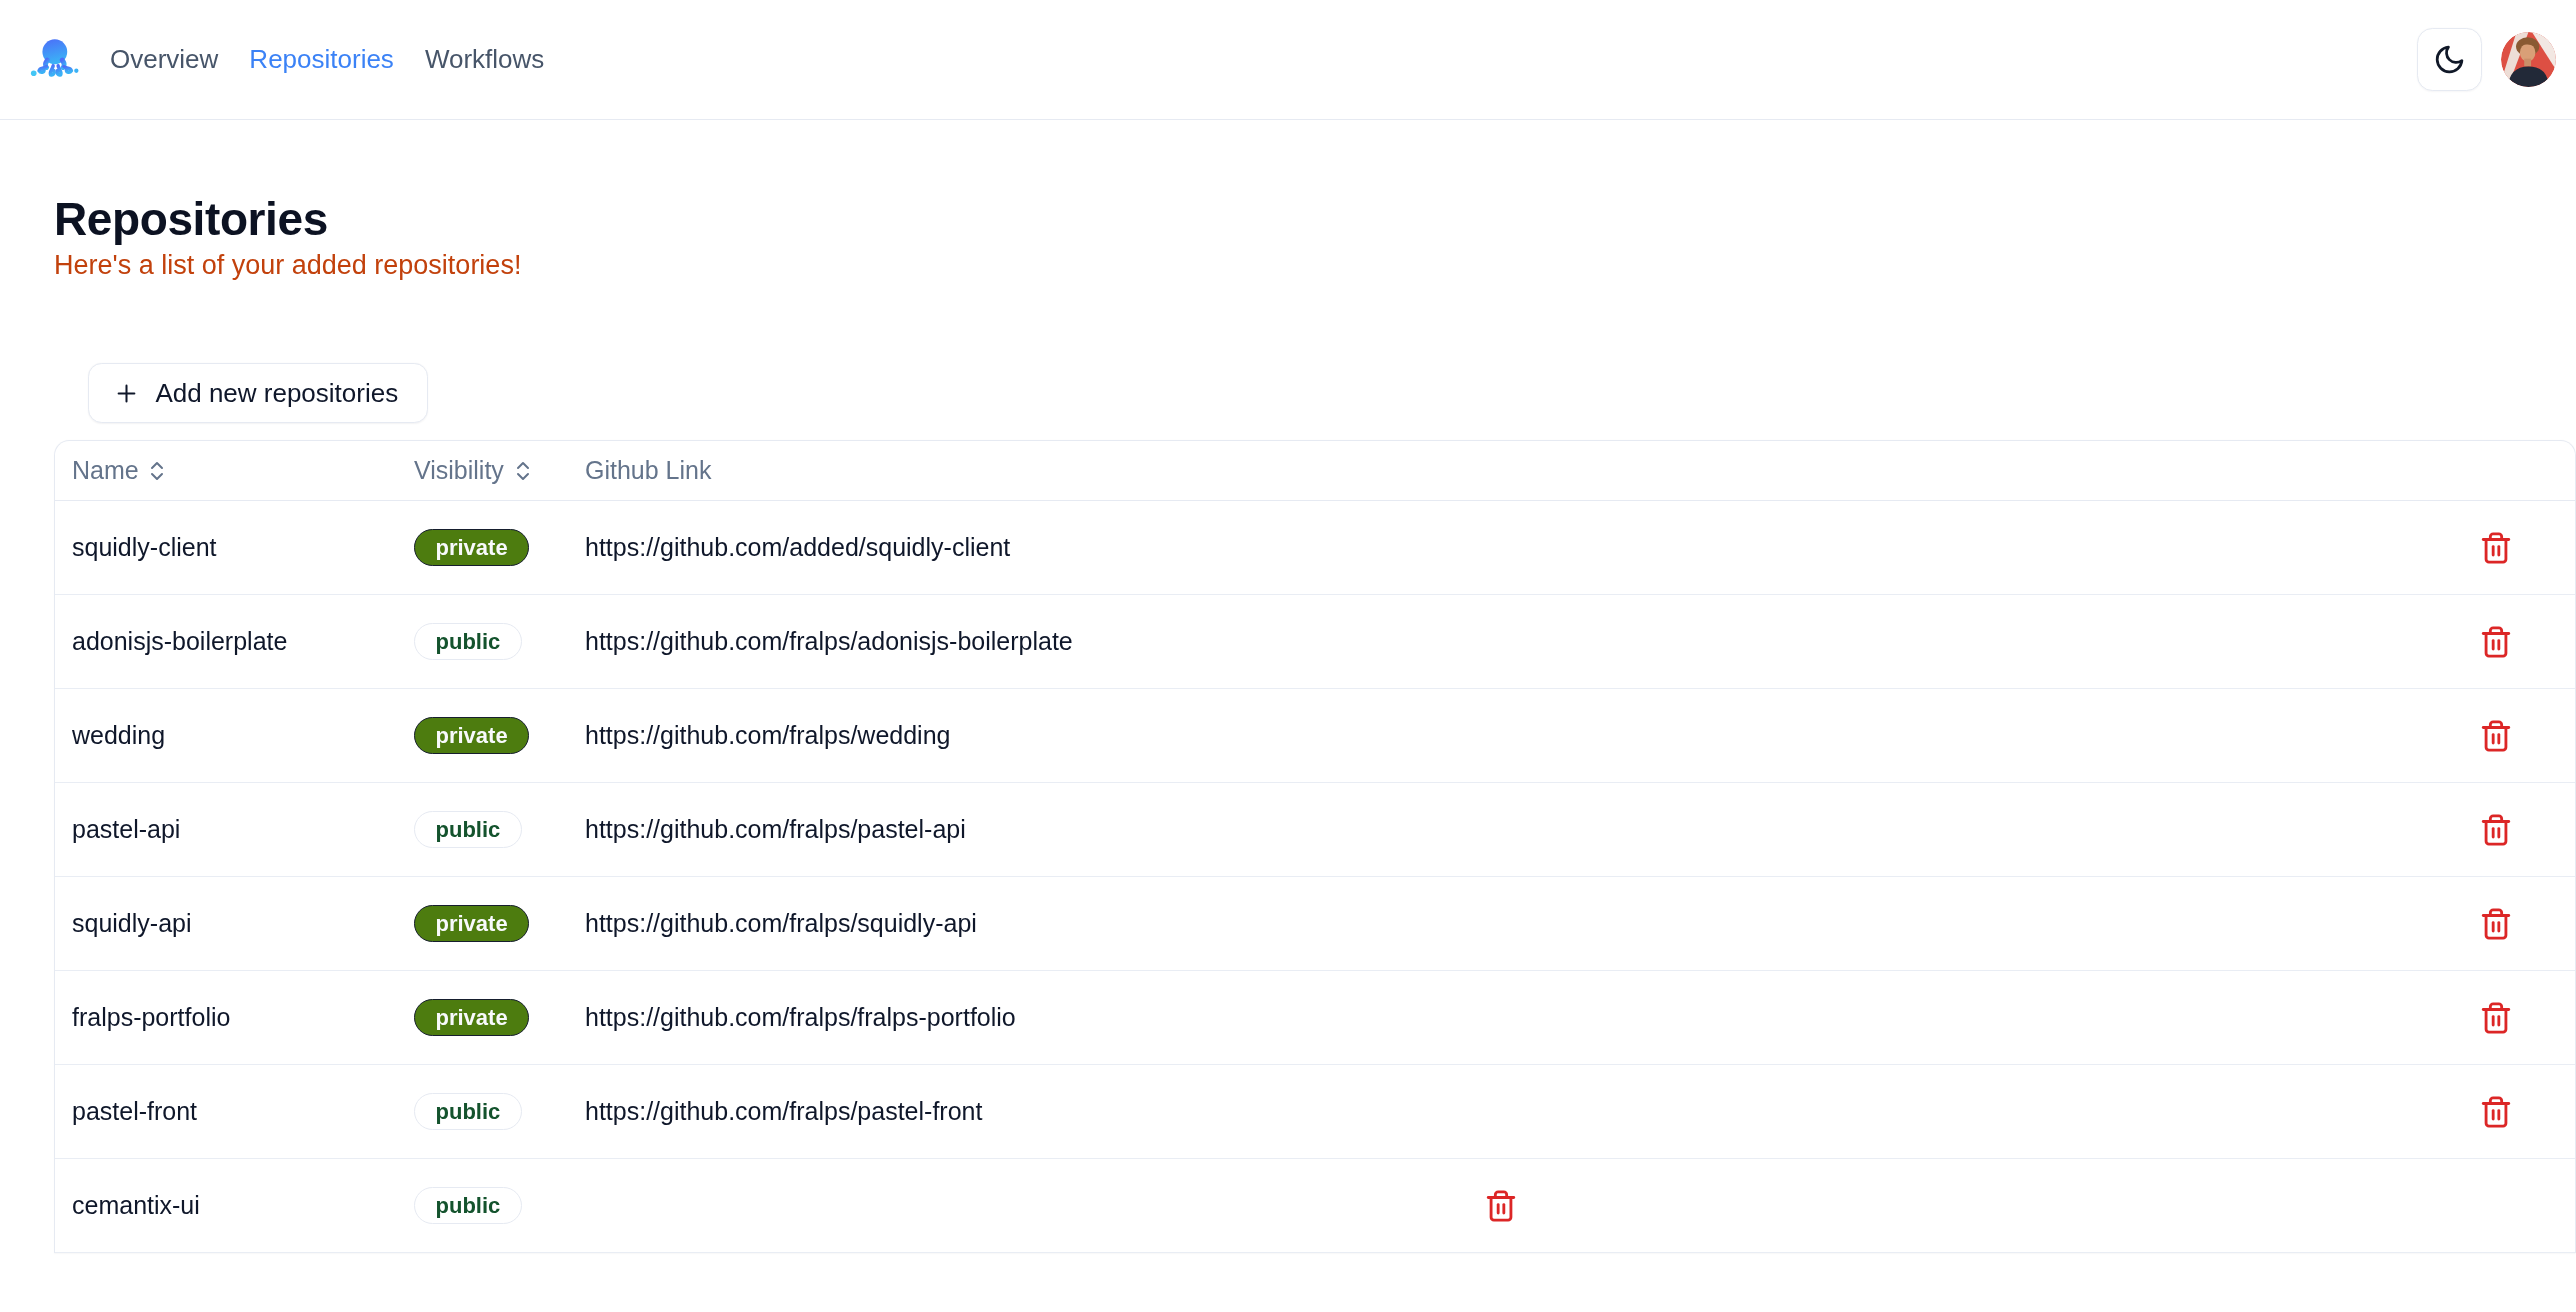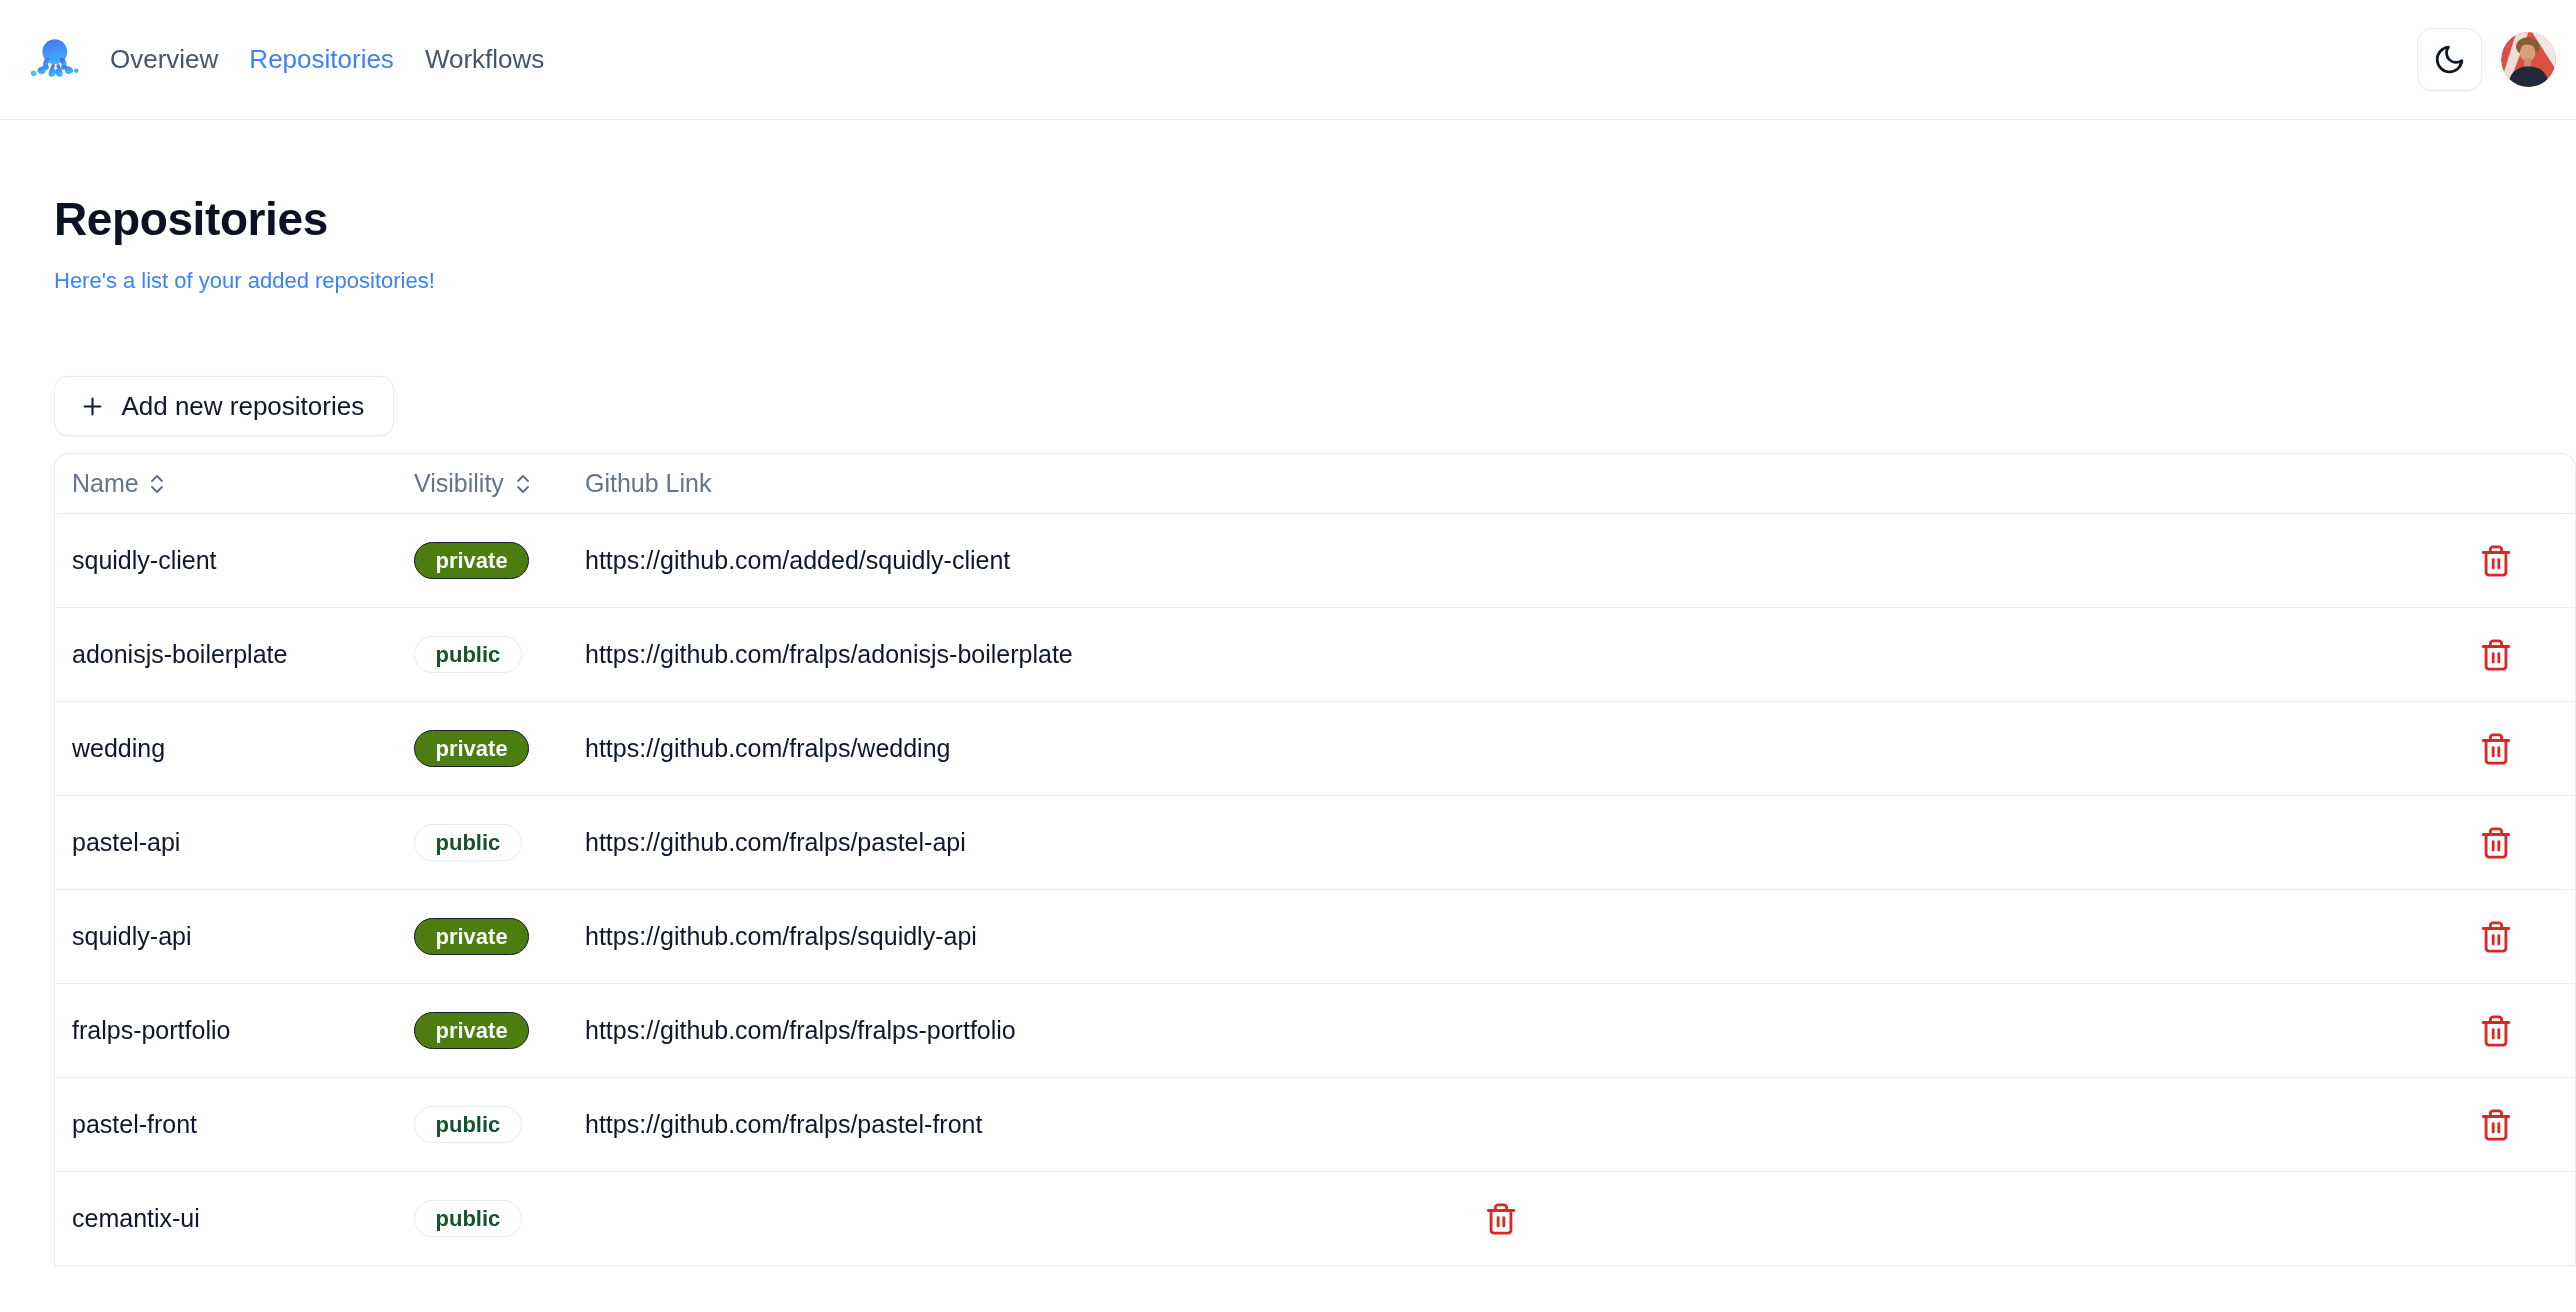--- a/index.html
+++ b/index.html
@@ -26,26 +26,26 @@
     border-radius:15.4px; display:flex; align-items:center; justify-content:center;
     cursor:pointer; box-shadow:0 0.9px 1.7px rgba(15,23,42,.04);
   }
   .avatar { width:55px; height:55px; border-radius:50%; overflow:hidden; flex:0 0 auto; cursor:pointer; }
   
   main { padding:0 45px 0 54px; }
   h1 {
     margin-top:72px; font-size:46px; font-weight:700; color:#0c1222;
     letter-spacing:-0.4px;
   }
-  .subtitle { margin-top:22px; font-size:22px; color:#3b82f6; }
+  .subtitle { margin-top:4px; font-size:27px; color:#c2410c; }
   .add-btn {
     margin-top:82px; height:60px; display:inline-flex; align-items:center; gap:15.4px;
     padding:0 29px 0 24px; background:#fff; border:1.7px solid #e6eaf2; border-radius:13.7px;
     font-size:26px; font-weight:500; color:#0f172a; cursor:pointer;
-    font-family:inherit; box-shadow:0 0.9px 1.7px rgba(15,23,42,.05);
+    font-family:inherit; box-shadow:0 0.9px 1.7px rgba(15,23,42,.05);margin-left:34px;
   }
   .add-btn svg { display:block; }
   
   .table {
     margin-top:17px; width:2522px; border:1.7px solid #e6eaf2;
     border-bottom:none; border-radius:15.4px 15.4px 0 0; overflow:hidden;
     box-shadow:0 0.9px 1.7px rgba(15,23,42,.03);
   }
   .thead { display:grid; grid-template-columns:359px 171px 1fr 137px;
     height:60px; align-items:center; border-bottom:1.7px solid #e6eaf2; }

